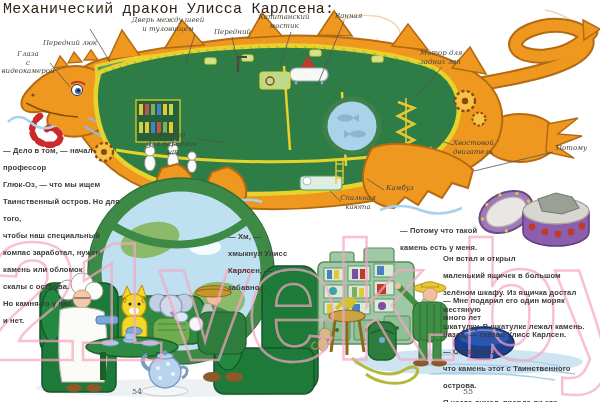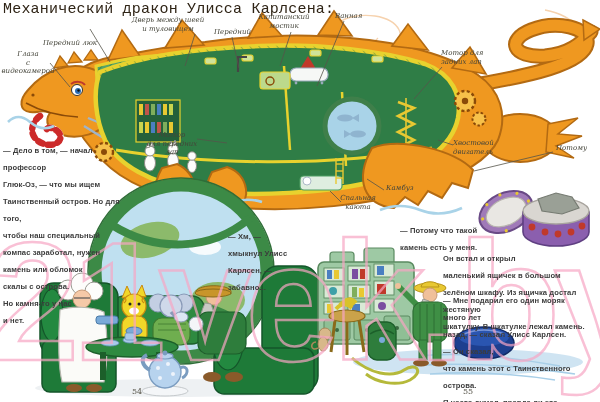--- a/index.html
+++ b/index.html
@@ -461,21 +461,21 @@
 
   <div class="label tc" style="left:42px;top:39px;width:56px">Передний люк</div>
   <div class="label tc" style="left:1px;top:50px;width:54px">Глаза
 с видеокамерой</div>
   <div class="label tc" style="left:127px;top:16px;width:82px">Дверь между шеей
 и туловищем</div>
   <div class="label" style="left:214px;top:28px;width:42px">Передний</div>
   <div class="label tc" style="left:253px;top:13px;width:62px">Капитанский
 мостик</div>
   <div class="label" style="left:335px;top:12px;width:38px">Ванная</div>
-  <div class="label" style="left:441px;top:49px;width:50px">Мотор для
+  <div class="label" style="left:420px;top:49px;width:50px">Мотор для
 задних лап</div>
   <div class="label tc" style="left:143px;top:131px;width:58px">Мотор
 для передних
 лап</div>
   <div class="label" style="left:453px;top:139px;width:50px">Хвостовой
 двигатель</div>
   <div class="label" style="left:556px;top:144px;width:34px">Потому</div>
   <div class="label" style="left:386px;top:184px;width:34px">Камбуз</div>
   <div class="label tc" style="left:334px;top:194px;width:48px">Спальная
 каюта</div>

